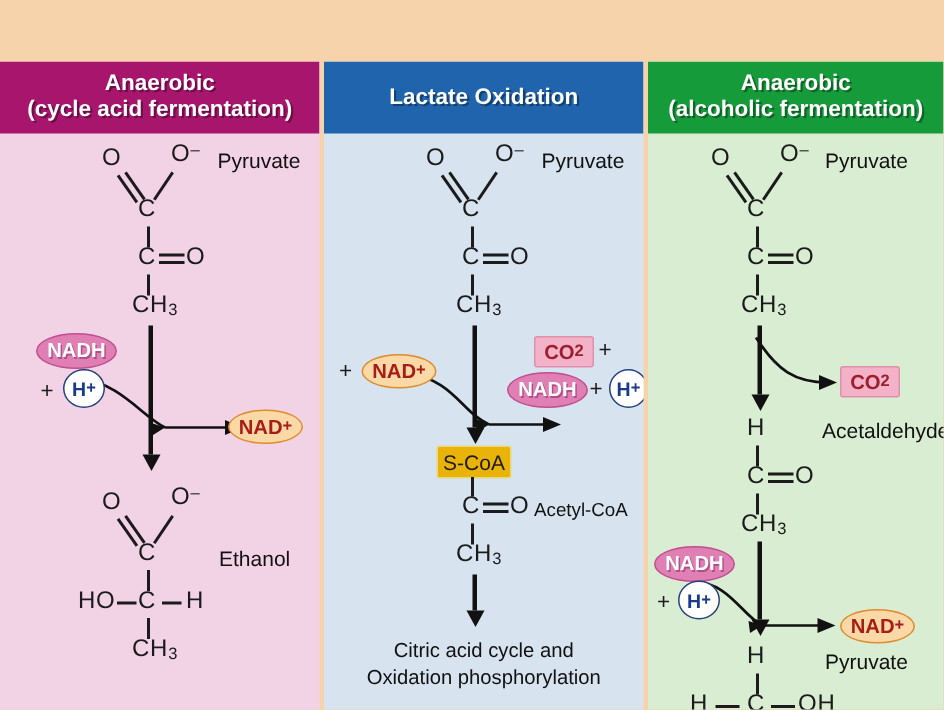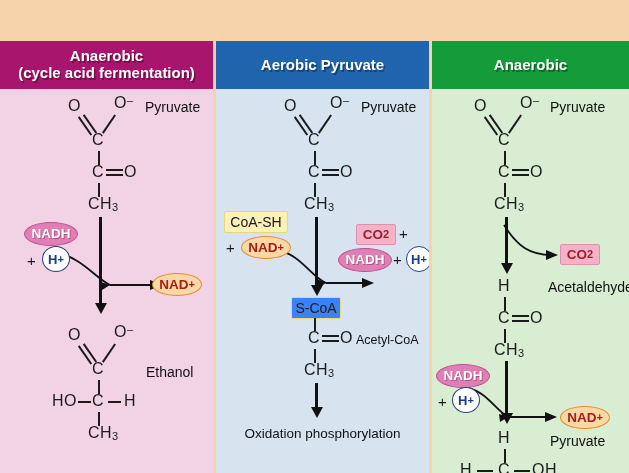--- a/index.html
+++ b/index.html
@@ -89,21 +89,21 @@
   }
   .badge-co2{
     background:#f3b2c8;border:1px solid #e090ac;border-radius:2px;
     color:#9c1f2e;font-size:13.5px;
   }
   .badge-coa{
     background:#fbf0b8;border:1px solid #e8d77c;border-radius:2px;
     color:#1b1b1b;font-size:14px;font-weight:normal;
   }
   .badge-scoa{
-    background:#3b82f6;border:1px solid #e8d77c;border-radius:2px;
+    background:#eab308;border:1px solid #e8d77c;border-radius:2px;
     color:#1b1b1b;font-size:14px;font-weight:normal;
   }
   .plus{position:absolute;font-size:15px;color:#1b1b1b;font-weight:500;}
 
   .curve{position:absolute;pointer-events:none;}
   .footnote{position:absolute;text-align:center;font-size:13.5px;color:#111;line-height:1.35;}
 </style>
 </head>
 <body>
 
@@ -173,21 +173,21 @@
       <div class="chem atom" style="left:124px;top:303px;">H</div>
       <div class="vbond" style="left:98px;top:323px;height:14px;"></div>
       <div class="chem atom" style="left:88px;top:335px;"><span>CH</span><span class="sub">3</span></div>
       <div class="chem name" style="left:146px;top:275px;">Ethanol</div>
     </div>
   </div>
 
   <div class="col mid">
     <div class="col-head">
       <div>
-        <div>Aerobic Pyruvate</div>
+        <div>Lactate Oxidation</div>
       </div>
     </div>
 
     <div class="body-area">
 
       <div class="chem atom" style="left:68px;top:8px;">O</div>
       <div class="dbond" style="left:84px;top:26px;height:22px;transform:rotate(-35deg);"></div>
       <div class="dbond" style="left:89px;top:24px;height:22px;transform:rotate(-35deg);"></div>
       <div class="chem atom" style="left:114px;top:5px;"><span>O</span><span class="sup">–</span></div>
       <div class="dbond" style="left:108px;top:24px;height:22px;transform:rotate(34deg);"></div>
@@ -206,21 +206,20 @@
         <div class="head" style="top:68px;"></div>
       </div>
 
       <svg class="curve" style="left:50px;top:138px;" width="130" height="70">
         <path d="M 6 22 C 36 26, 42 48, 60 56" stroke="#111" stroke-width="1.8" fill="none"></path>
         <polygon points="60,56 51,52 52,61" fill="#111"></polygon>
         <path d="M 60 56 L 104 56" stroke="#111" stroke-width="1.8" fill="none"></path>
         <polygon points="108,56 96,51 96,61" fill="#111"></polygon>
       </svg>
 
-      <div class="badge badge-coa" style="left:8px;top:122px;width:62px;height:20px;">CoA-SH</div>
       <div class="plus" style="left:10px;top:150px;">+</div>
       <div class="badge badge-nad" style="left:25px;top:147px;width:48px;height:21px;">
           <span>NAD</span>
           <span class="sup">+</span>
         </div>
 
       <div class="badge badge-co2" style="left:140px;top:135px;width:38px;height:19px;">
           <span>CO</span>
           <span class="sub">2</span>
         </div>
@@ -242,29 +241,31 @@
       <div class="vbond" style="left:98px;top:260px;height:14px;"></div>
       <div class="chem atom" style="left:88px;top:272px;"><span>CH</span><span class="sub">3</span></div>
       <div class="chem name name-sm" style="left:140px;top:244px;">Acetyl-CoA</div>
 
       <div class="arrow" style="left:99px;top:294px;">
         <div class="shaft" style="height:24px;"></div>
         <div class="head" style="top:24px;"></div>
       </div>
 
       <div class="footnote" style="left:0;top:336px;width:213px;">
+        <div>Citric acid cycle and</div>
         <div>Oxidation phosphorylation</div>
       </div>
     </div>
   </div>
 
   <div class="col right">
     <div class="col-head">
       <div>
         <div>Anaerobic</div>
+        <div>(alcoholic fermentation)</div>
       </div>
     </div>
 
     <div class="body-area">
 
       <div class="chem atom" style="left:42px;top:8px;">O</div>
       <div class="dbond" style="left:58px;top:26px;height:22px;transform:rotate(-35deg);"></div>
       <div class="dbond" style="left:63px;top:24px;height:22px;transform:rotate(-35deg);"></div>
       <div class="chem atom" style="left:88px;top:5px;"><span>O</span><span class="sup">–</span></div>
       <div class="dbond" style="left:82px;top:24px;height:22px;transform:rotate(34deg);"></div>

